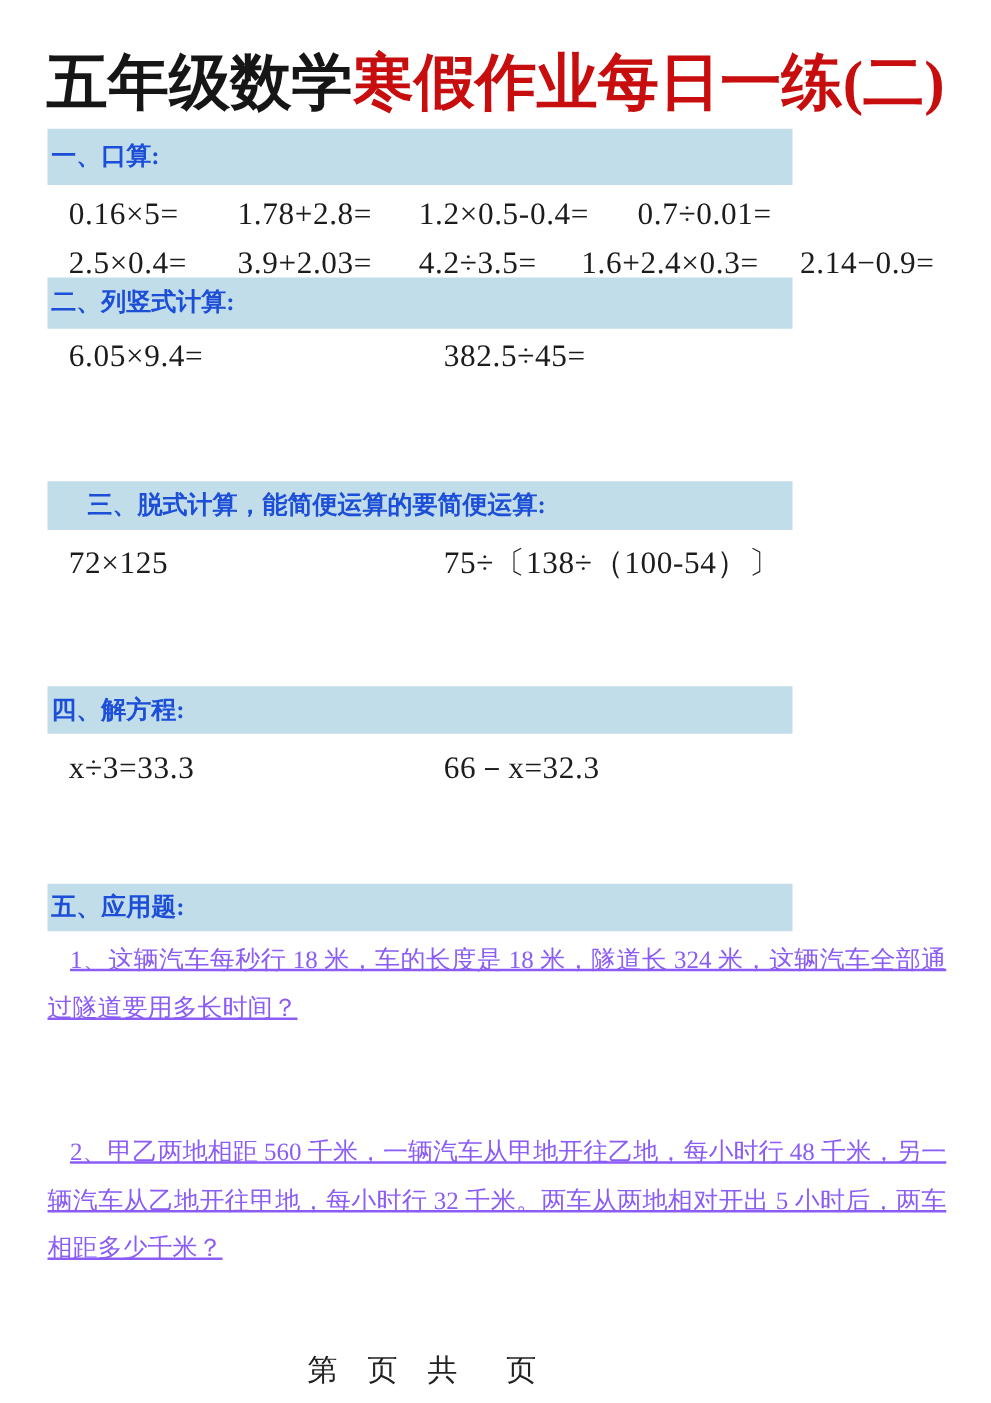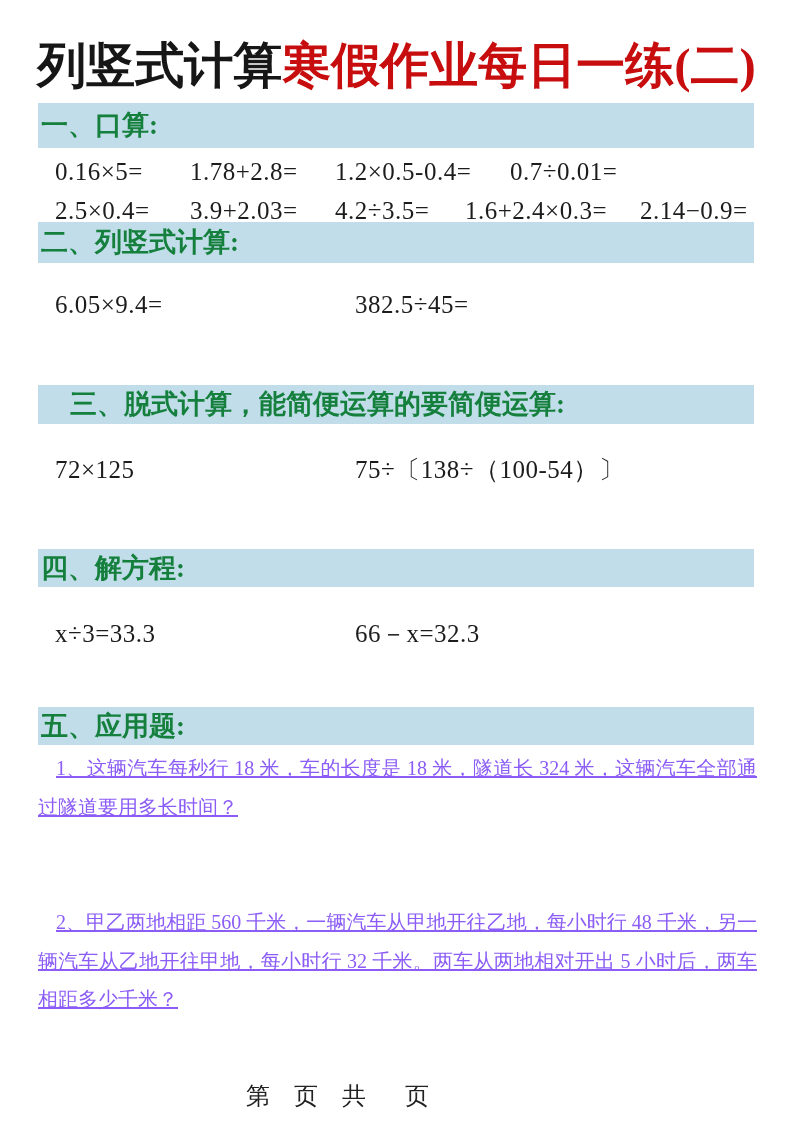--- a/index.html
+++ b/index.html
@@ -16,24 +16,24 @@
     position:absolute;top:33px;left:0;width:793px;
     text-align:center;
     font-size:49px;font-weight:900;
     letter-spacing:0px;white-space:nowrap;
     font-family:"Liberation Serif","DejaVu Serif",serif;
   }
   #title .t-black{color:#161616;}
   #title .t-red{color:#c70d0d;}
   
   .bar{
-    position:absolute;left:38px;width:716px;
+    position:absolute;left:38px;width:596px;
     background:#c1dde9;
-    font-weight:700;color:#15803d;
-    font-size:27px;
+    font-weight:700;color:#1d4ed8;
+    font-size:20px;
     padding-left:3px;box-sizing:border-box;
     white-space:nowrap;
     font-family:"Liberation Serif","DejaVu Serif",serif;
   }
   #bar1{top:103px;height:45px;line-height:45px;}
   #bar2{top:222px;height:41px;line-height:41px;}
   #bar3{top:385px;height:39px;line-height:39px;padding-left:32px;}
   #bar4{top:549px;height:38px;line-height:38px;}
   #bar5{top:707px;height:38px;line-height:38px;}
   
@@ -48,21 +48,21 @@
   .oral-row .c0{width:135px;}
   .oral-row .c1{width:145px;}
   .oral-row .c2{width:130px;}
   .oral-row .c3{width:175px;}
   .oral-row .c4{flex:1;}
   
   .two-col{
     position:absolute;left:55px;width:710px;
     display:flex;align-items:flex-start;
     font-size:25px;line-height:30px;
-    letter-spacing:0.5px;white-space:nowrap;margin-top:19px;
+    letter-spacing:0.5px;white-space:nowrap;
   }
   .two-col .left{width:300px;}
   .two-col .right{flex:1;}
   #calc-vertical{top:271px;}
   #calc-recursive{top:436px;}
   #calc-equation{top:600px;}
   
   .word-problem{
     position:absolute;left:38px;width:719px;
     font-size:20px;line-height:38.5px;
@@ -81,21 +81,21 @@
     white-space:pre;
     color:#222222;
   }
 </style>
 </head>
 <body>
 
 <div id="page">
 
   <div id="title">
-    <span class="t-black">列竖式计算</span><span class="t-red">寒假作业每日一练(二)</span>
+    <span class="t-black">五年级数学</span><span class="t-red">寒假作业每日一练(二)</span>
   </div>
 
   <div id="bar1" class="bar">一、口算:</div>
 
   <div id="oral1" class="oral-row">
     <span class="c0">0.16×5=</span>
     <span class="c1">1.78+2.8=</span>
     <span class="c3">1.2×0.5-0.4=</span>
     <span class="c4">0.7÷0.01=</span>
   </div>

